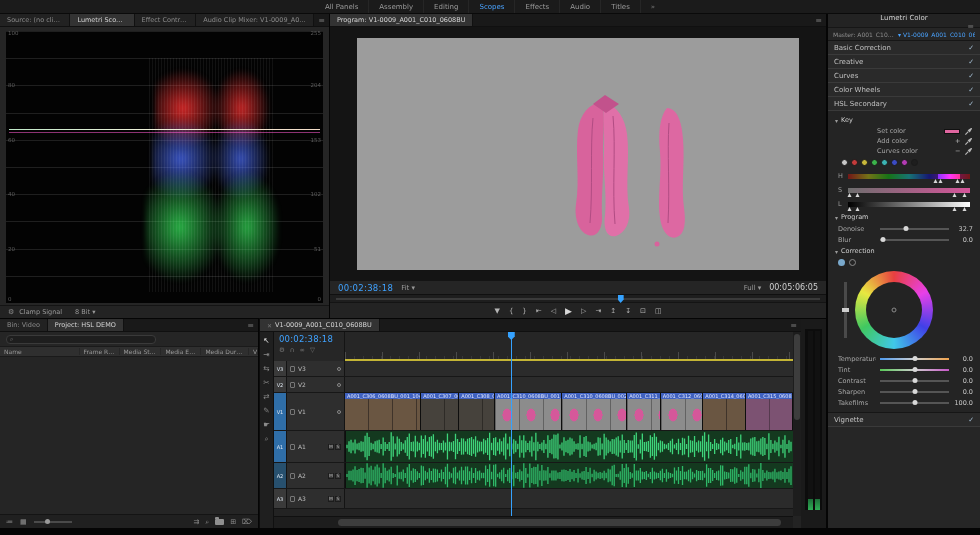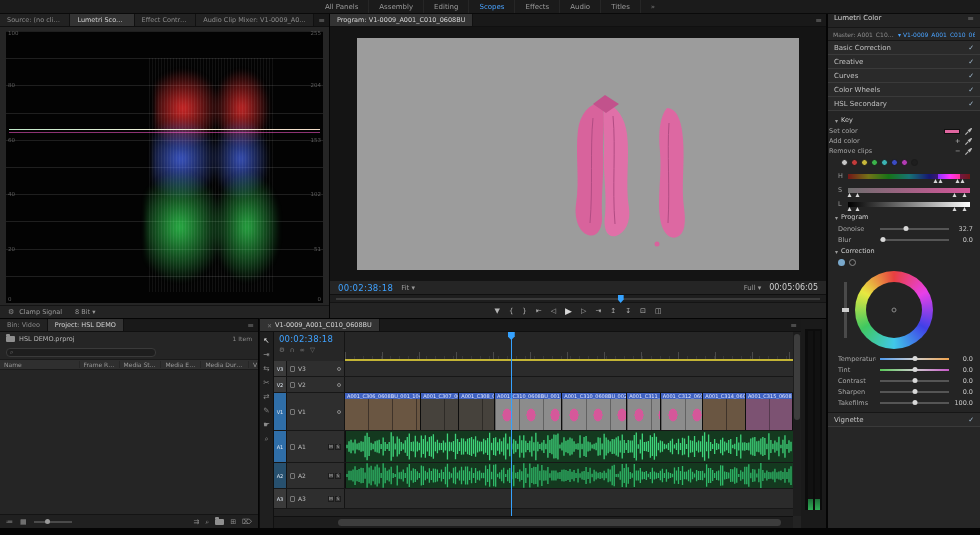--- a/index.html
+++ b/index.html
@@ -131,33 +131,33 @@
   .hscroll .thumb { position:absolute; top:2px; bottom:2px; left:64px; right:12px; background:#3d3d3d; border-radius:4px; }
 
   
   .meters { left:801px; top:318px; width:26px; height:210px; background:#1a1a1a; border-top:1px solid #050505; border-right:1px solid #050505; }
   .meterblack { position:absolute; left:4px; right:4px; top:10px; bottom:18px; background:#0c0c0c; display:flex; justify-content:center; gap:2px; padding-top:2px; }
   .mbar { position:relative; width:5px; background:#111; }
   .mbar::after { content:""; position:absolute; left:0; right:0; bottom:0; height:11px; background:linear-gradient(to top,#2fae55,#1d6e38); }
 
   
   .lumetri { left:827px; top:14px; width:153px; height:521px; background:#262626; border-left:1px solid #050505; display:flex; flex-direction:column; font-size:6.5px; }
-  .lu-header { height:14px; display:flex; padding:0 6px; color:#d0d0d0; font-size:7px; border-bottom:1px solid #161616; background:#232323; }
+  .lu-header { height:14px; display:flex; align-items:center; padding:0 6px; color:#d0d0d0; font-size:7px; border-bottom:1px solid #161616; background:#232323;flex-direction:column; }
   .lu-header .menu { margin-left:auto; color:#777; font-size:8px; }
   .lu-master { height:13px; display:flex; align-items:center; gap:3px; padding:0 5px; border-bottom:1px solid #161616; }
   .lu-master .m { color:#8f8f8f; font-size:6px; max-width:62px; overflow:hidden; white-space:nowrap; text-overflow:ellipsis; }
   .lu-master .c { margin-left:auto; color:#4aa3ff; font-size:6px; display:flex; gap:2px; align-items:center; max-width:84px; overflow:hidden; white-space:nowrap; }
   .lu-section { height:14px; display:flex; align-items:center; padding:0 6px; color:#c0c0c0; font-size:7px; border-bottom:1px solid #3a3a3a; background:#2a2a2a; }
   .lu-section .check { margin-left:auto; color:#9fb8cc; font-size:7px; }
   .lu-body { flex:0 0 auto; background:#242424; padding:3px 0 4px 0; border-bottom:1px solid #161616; }
   .lu-row { display:flex; align-items:center; padding:0 7px; }
   .lu-keyhead { height:12px; gap:3px; color:#cfcfcf; }
   .caret.dim { color:#9a9a9a; font-size:6px; }
   .lu-sublabel { font-size:6.5px; }
-  .lu-colrow { height:10px; gap:4px; color:#a5a5a5; padding-left:1px; }
+  .lu-colrow { height:10px; gap:4px; color:#a5a5a5; padding-left:25px;margin-left:24px; }
   .chip { width:16px; height:5px; border:1px solid #111; margin-left:auto; }
   .eyed { width:9px; height:9px; }
   .eyed .e1 { stroke:#b8b8b8; stroke-width:1.2; fill:none; }
   .eyed .e2 { fill:#b8b8b8; }
   .lu-colrow .sign { width:5px; color:#b8b8b8; text-align:center; }
   .lu-colrow.noswatch .spacefill { margin-left:auto; }
   .lu-swrow { height:13px; gap:3px; padding-left:13px; }
   .sw { width:7px; height:7px; border-radius:50%; border:1px solid #1a1a1a; }
   .lu-slrow { height:14px; gap:4px; padding-left:10px; }
   .lu-ltr { width:6px; color:#9a9a9a; }
@@ -314,25 +314,20 @@
   <div class="panel project">
     <div class="tabbar">
       <div class="tab">
           <span class="tx">Bin: Video</span>
         </div>
       <div class="tab active">
           <span class="tx">Project: HSL DEMO</span>
         </div>
       <span class="tabmenu">≡</span>
     </div>
-    <div class="prow1">
-      <span class="folder"></span>
-      <span>HSL DEMO.prproj</span>
-      <span class="cnt">1 Item</span>
-    </div>
     <div class="searchrow">
       <div class="searchbox">
         <span class="si">⌕</span>
       </div>
     </div>
     <div class="pcols">
       <span class="c-name">Name</span>
       <span class="c-fr">Frame Rate</span>
       <span class="c-ms">Media Start</span>
       <span class="c-me">Media End</span>
@@ -576,21 +571,21 @@
       <div class="lu-row lu-colrow noswatch">
         <span>Add color</span>
         <span class="spacefill spacer"></span>
         <span class="sign">+</span>
         <svg class="eyed" viewBox="0 0 10 10">
             <path class="e1" d="M1.5 8.5 L4.8 5.2"></path>
             <path class="e2" d="M4 3.6 L6.4 6 L8.6 2.6 C9.2 1.4 8.6 0.8 7.4 1.4 Z"></path>
           </svg>
       </div>
       <div class="lu-row lu-colrow noswatch">
-        <span>Remove clips</span>
+        <span>Curves color</span>
         <span class="spacefill spacer"></span>
         <span class="sign">−</span>
         <svg class="eyed" viewBox="0 0 10 10">
             <path class="e1" d="M1.5 8.5 L4.8 5.2"></path>
             <path class="e2" d="M4 3.6 L6.4 6 L8.6 2.6 C9.2 1.4 8.6 0.8 7.4 1.4 Z"></path>
           </svg>
       </div>
       <div class="lu-row lu-swrow">
         <span class="sw" style="background: rgb(200, 200, 200);"></span>
         <span class="sw" style="background: rgb(196, 59, 59);"></span>

